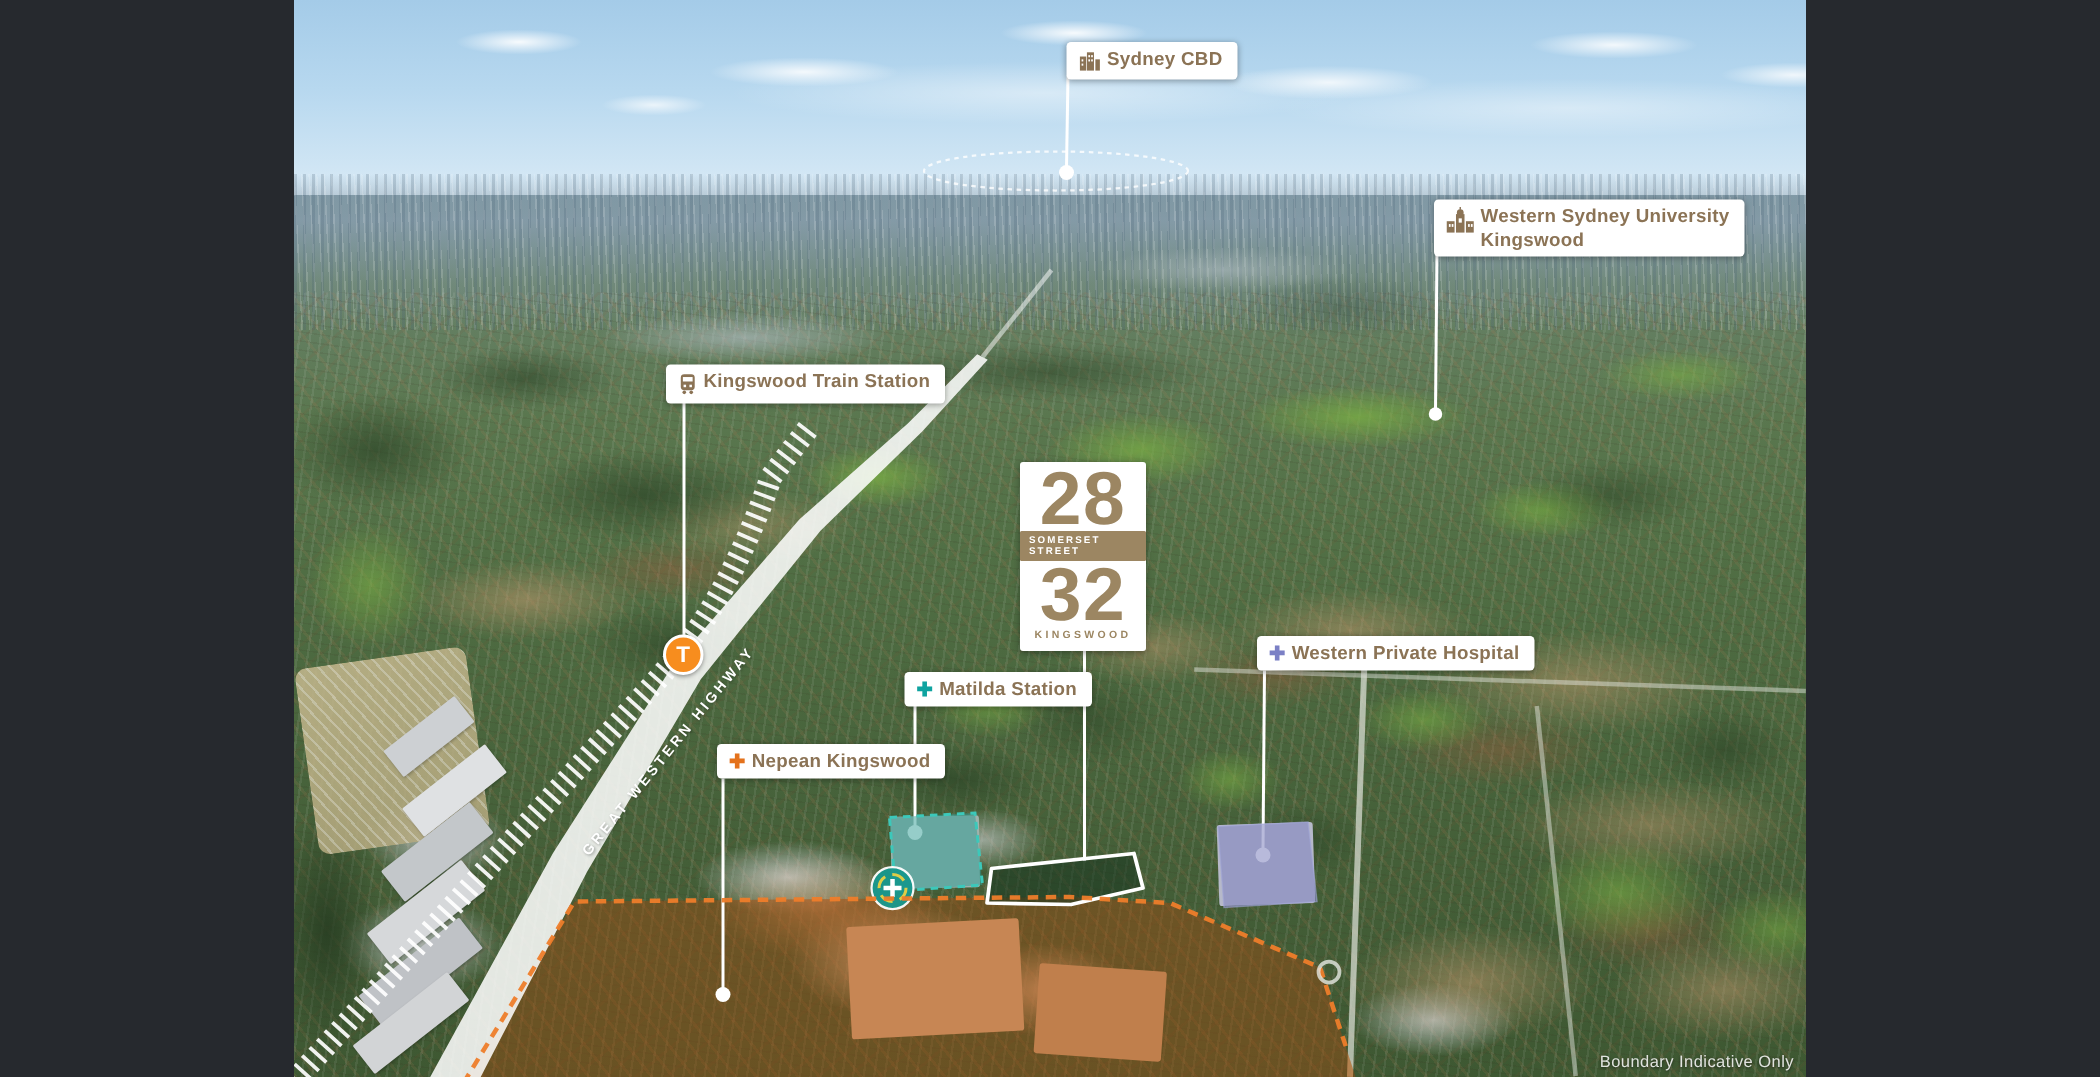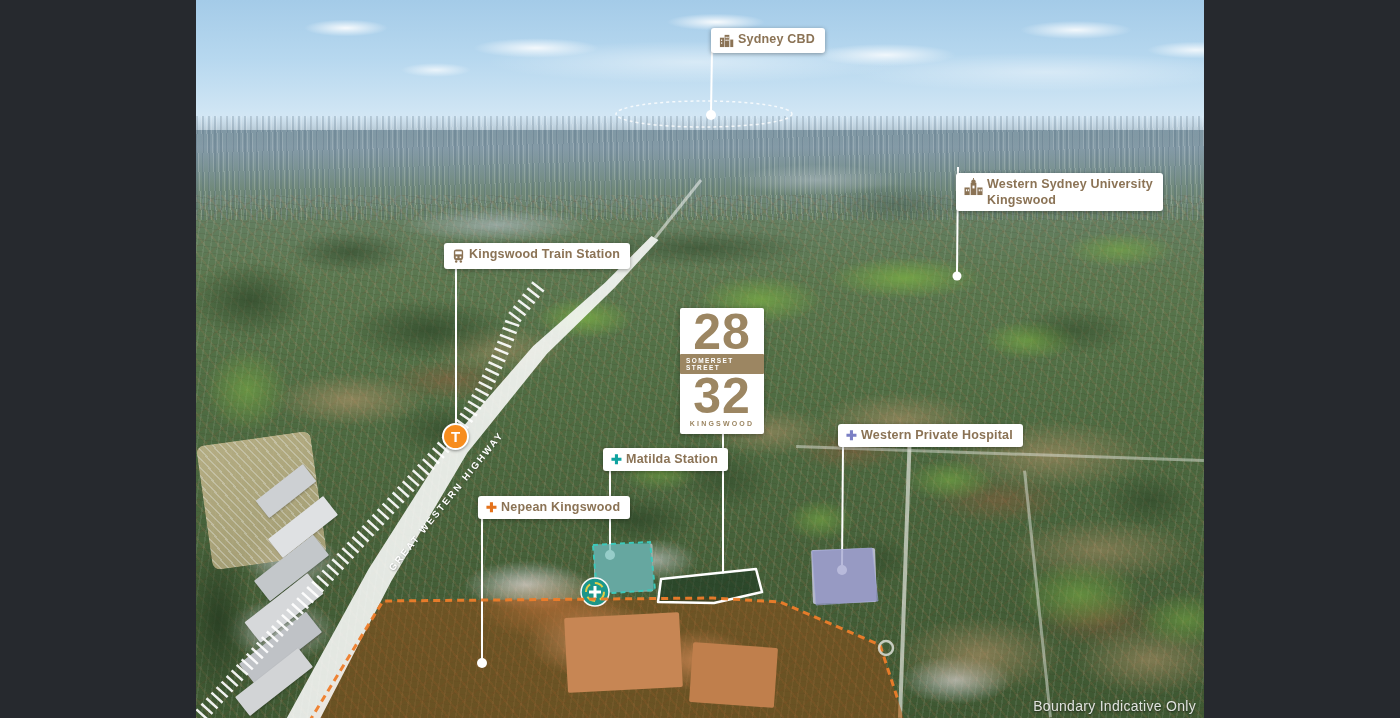--- a/index.html
+++ b/index.html
@@ -121,21 +121,21 @@
   .site-sign .num{font-size:50px;font-weight:bold;line-height:40px;letter-spacing:1px;}
   .site-sign .street-bar{background:#9c8662;color:#fff;font-size:6.5px;font-weight:bold;letter-spacing:1.4px;
     padding:3px 6px;margin:2px 0;border-radius:1px;}
   .site-sign .suburb{font-size:7px;font-weight:bold;letter-spacing:2.2px;margin-top:4px;}
   .hwy-label{
     position:absolute;left:250px;top:501px;transform:translate(-50%,-50%) rotate(-51deg);
     color:#fff;font-weight:bold;font-size:9.5px;letter-spacing:2.2px;white-space:nowrap;
     text-shadow:0 1px 2px rgba(0,0,0,.35);
   }
   .disclaimer{
-    position:absolute;right:8px;bottom:4px;color:rgba(255,255,255,.85);font-size:14px;letter-spacing:.3px;
+    position:absolute;right:8px;bottom:4px;color:rgba(255,255,255,.85);font-size:11px;letter-spacing:.3px;
     text-shadow:0 1px 2px rgba(0,0,0,.6);
   }
   .bar{position:absolute;top:0;width:196px;height:718px;background:#26292e;}
 </style>
 </head>
 <body>
 
 <div class="bar" style="left:0"></div>
 <div class="bar" style="left:1204px"></div>
 
@@ -209,21 +209,21 @@
       <rect x="7" y="4" width="1.2" height="1.5" fill="#fff"></rect>
         <rect x="9" y="4" width="1.2" height="1.5" fill="#fff"></rect>
       <rect x="7" y="7" width="1.2" height="1.5" fill="#fff"></rect>
         <rect x="9" y="7" width="1.2" height="1.5" fill="#fff"></rect>
       <rect x="2.2" y="7" width="1.2" height="1.5" fill="#fff"></rect>
         <rect x="2.2" y="10" width="1.2" height="1.5" fill="#fff"></rect>
     </svg>
     <span>Sydney CBD</span>
   </div>
 
-  <div class="callout" style="left:760px;top:133px;margin-top:40px;">
+  <div class="callout" style="left:760px;top:133px;">
     <svg width="19" height="18" viewBox="0 0 20 19">
       <rect x="7" y="5" width="6" height="13" fill="#8b7355"></rect>
       <circle cx="10" cy="4" r="2.4" fill="#8b7355"></circle>
       <line x1="10" y1="0" x2="10" y2="2" stroke="#8b7355" stroke-width="1"></line>
       <rect x="0.5" y="10" width="5.5" height="8" fill="#8b7355"></rect>
       <rect x="14" y="10" width="5.5" height="8" fill="#8b7355"></rect>
       <rect x="8.9" y="8" width="2.2" height="3" fill="#fff"></rect>
       <rect x="2" y="12" width="1.2" height="2" fill="#fff"></rect>
         <rect x="4" y="12" width="1.2" height="2" fill="#fff"></rect>
       <rect x="15.5" y="12" width="1.2" height="2" fill="#fff"></rect>

